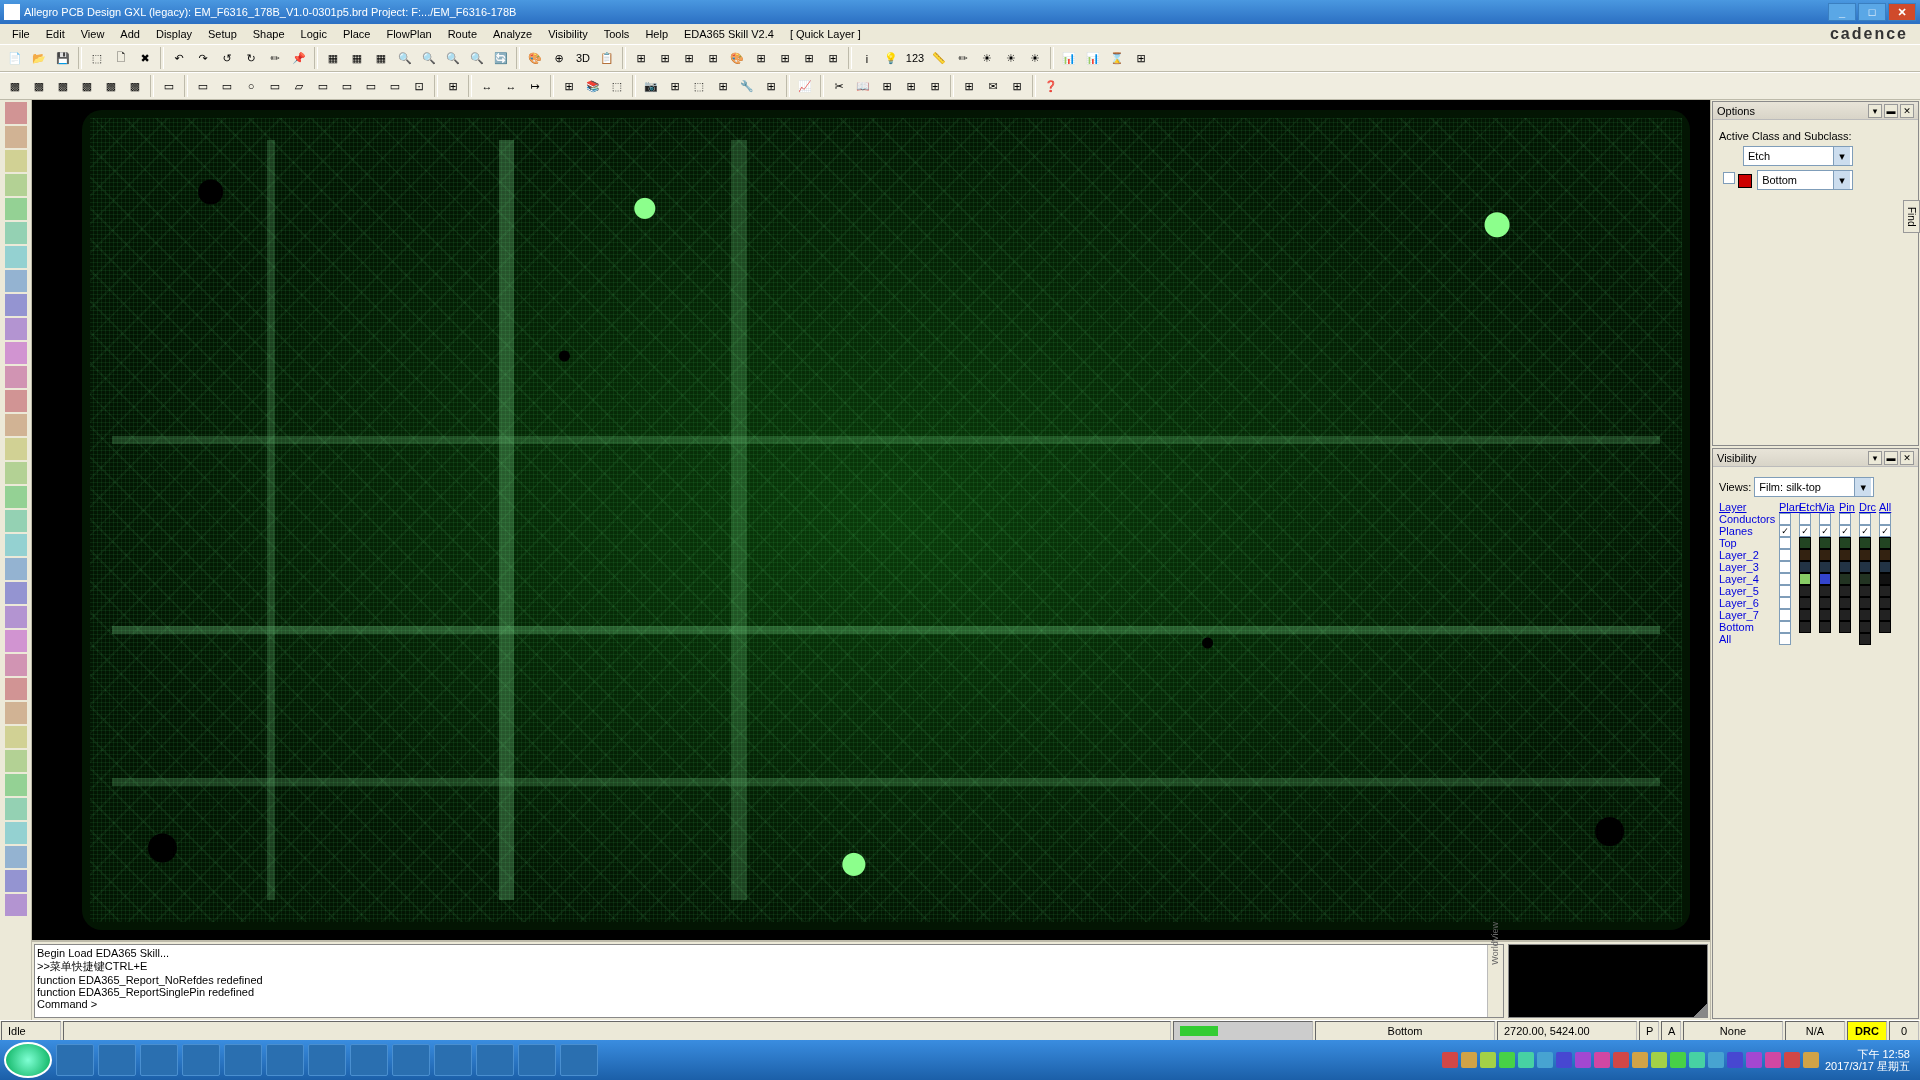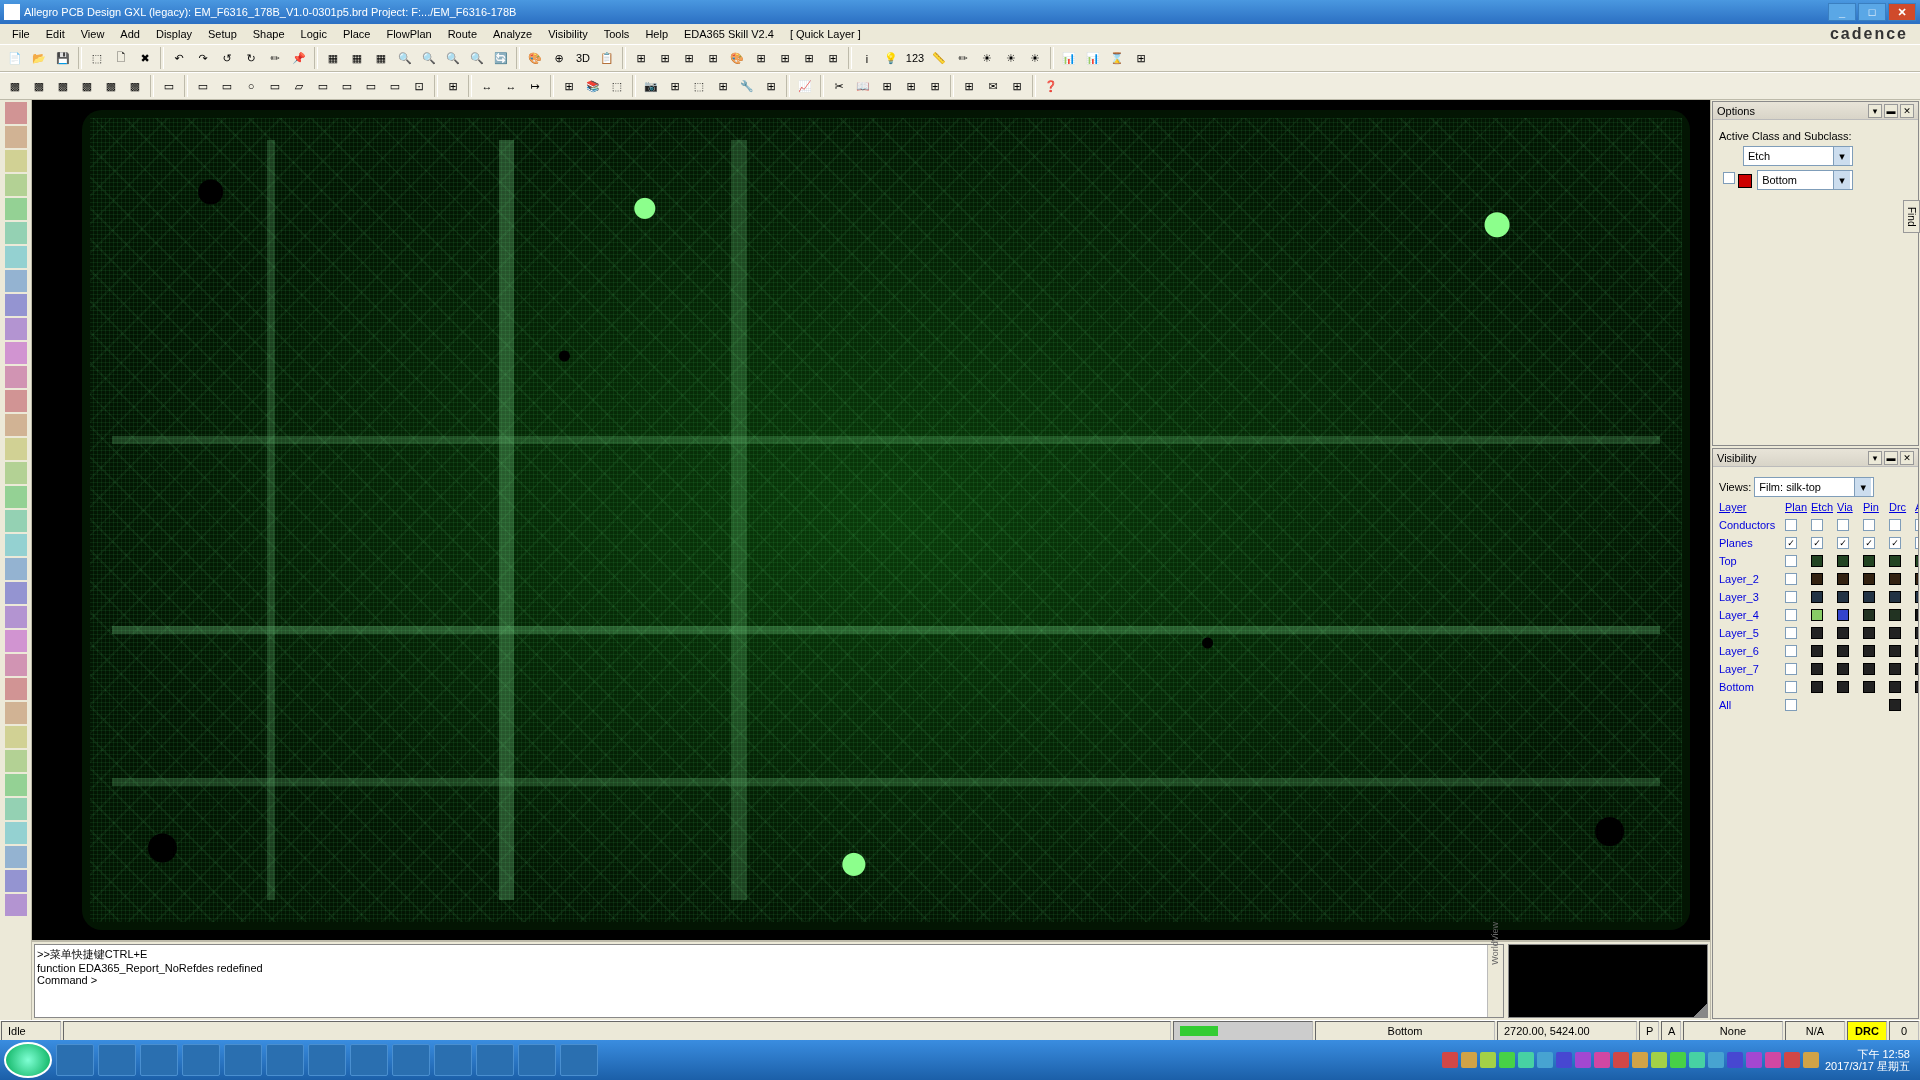--- a/index.html
+++ b/index.html
@@ -56,21 +56,21 @@
 .panel.vis{flex:1;min-height:0}
 .panelhdr{height:18px;background:linear-gradient(#e8e4d8,#d8d4c8);border-bottom:1px solid #bbb;display:flex;align-items:center;padding:0 4px}
 .panelhdr .t{flex:1}
 .pbtn{width:14px;height:14px;border:1px solid #999;margin-left:2px;font-size:9px;display:flex;align-items:center;justify-content:center;background:#ece9d8}
 .panelbody{flex:1;padding:6px;overflow:auto}
 .tabside{position:absolute;right:0;top:100px;writing-mode:vertical-rl;background:#ece9d8;border:1px solid #999;padding:6px 2px;font-size:10px}
 .fld{margin:4px 0}
 .sel{width:110px;height:20px;border:1px solid #7f9db9;background:#fff;display:inline-flex;align-items:center;padding:0 4px;position:relative}
 .sel::after{content:"▾";position:absolute;right:2px;top:0;bottom:0;width:16px;background:#cde;display:flex;align-items:center;justify-content:center;border-left:1px solid #7f9db9}
 .sw{width:14px;height:14px;display:inline-block;border:1px solid #000;vertical-align:middle;margin-right:2px}
-.visgrid{display:grid;grid-template-columns:60px repeat(6,20px);gap:6px;align-items:center;font-size:10px}
+.visgrid{display:grid;grid-template-columns:60px repeat(6,20px);gap:0;align-items:center;font-size:10px}
 .visgrid .hdr{text-decoration:underline;color:#00d;cursor:pointer}
 .visgrid .lbl{color:#00d}
 .cb{width:12px;height:12px;border:1px solid #7f9db9;background:#fff;display:inline-block}
 .cb.ck::after{content:"✓";font-size:9px;line-height:10px;display:block;text-align:center}
 .clr{width:12px;height:12px;border:1px solid #000;display:inline-block}
 
 .status{height:20px;background:#ece9d8;border-top:1px solid #fff;display:flex;align-items:center}
 .status .cell{border:1px inset #bbb;height:20px;padding:0 6px;display:flex;align-items:center;margin:0 1px}
 .status .prog{width:140px;background:#ccc}
 .status .prog .bar{width:30%;height:10px;background:#3c3}
@@ -262,22 +262,24 @@
     </div>
 
   <div class="center">
     <div class="canvas">
       <div class="board">
           <div class="traces"></div>
         </div>
     </div>
     <div class="bottomstrip">
       <div class="cmdwin">
+        <div>Begin Load EDA365 Skill...</div>
         <div>&gt;&gt;菜单快捷键CTRL+E</div>
         <div>function EDA365_Report_NoRefdes redefined</div>
+        <div>function EDA365_ReportSinglePin redefined</div>
         <div>Command &gt; </div>
         <div class="scroll"></div>
       </div>
       <div class="worldview">
         <span class="wvlabel">WorldView</span>
         <span class="wvresize"></span>
       </div>
     </div>
   </div>
 

